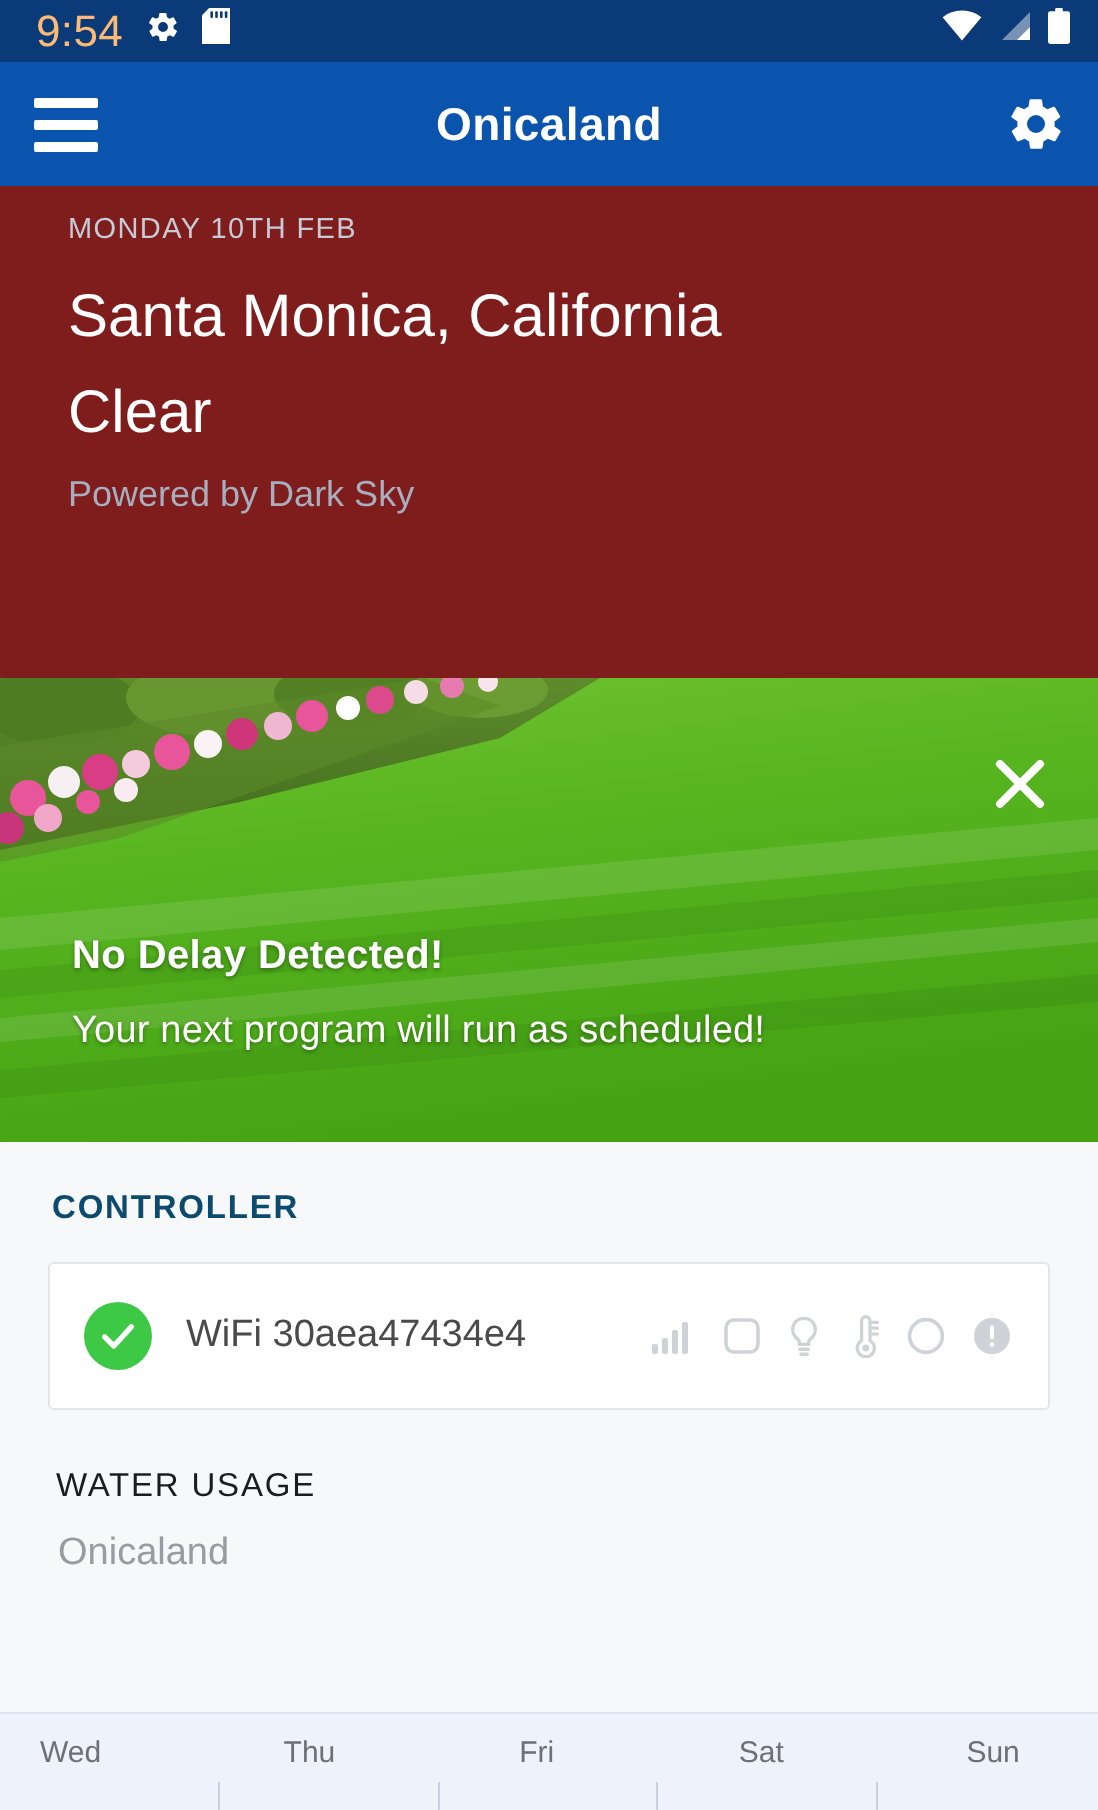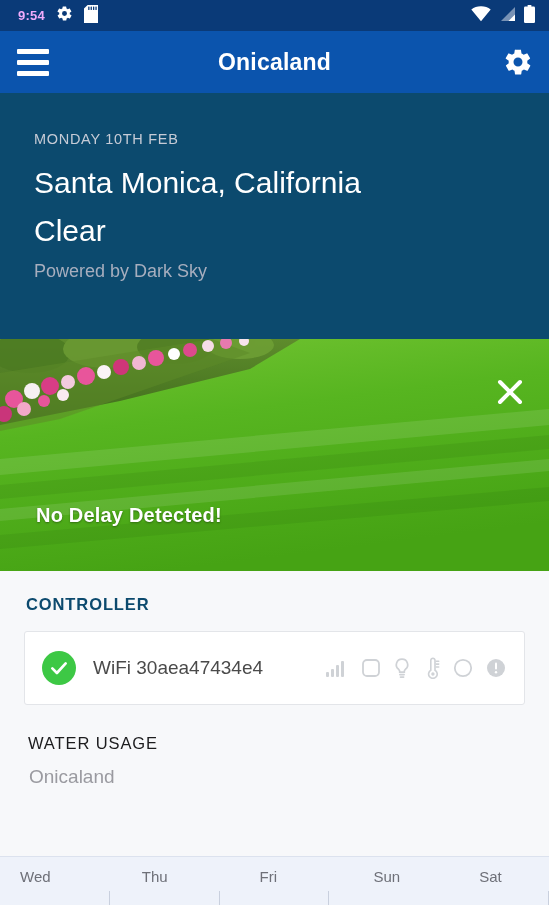--- a/index.html
+++ b/index.html
@@ -27,23 +27,23 @@
     align-items: center;
     padding: 0 14px 0 18px;
     box-sizing: border-box;
   }
   .sb-left {
     display: flex;
     align-items: center;
     gap: 11px;
   }
   .sb-time {
-    color: #f0abfc;
-    font-size: 13px;
-    font-weight: bold;
+    color: #fdba74;
+    font-size: 22px;
+    font-weight: normal;
     letter-spacing: 0.2px;
     line-height: 1;
   }
   .sb-right {
     margin-left: auto;
     display: flex;
     align-items: center;
     gap: 8px;
   }
   .sb-icon { display: block; }
@@ -89,25 +89,25 @@
     margin-left: auto;
     position: relative;
     z-index: 2;
     cursor: pointer;
     display: flex;
     align-items: center;
   }
 
   
   .weather {
-    background: #0c4a6e;
+    background: #7f1d1d;
     height: 246px;
     position: relative;
     box-sizing: border-box;
-    padding: 38px 26px 0 34px;
+    padding: 14px 26px 0 34px;
   }
   .weather-date {
     color: #C6CBD6;
     font-size: 14.5px;
     letter-spacing: 0.7px;
     font-weight: normal;
   }
   .weather-loc {
     color: #ffffff;
     font-size: 30px;
@@ -406,20 +406,21 @@
     </div>
 
     <div class="banner-close">
       <svg width="34" height="34" viewBox="0 0 34 34">
         <path d="M7 7 L27 27 M27 7 L7 27" stroke="#ffffff" stroke-width="4" stroke-linecap="round" fill="none"></path>
       </svg>
     </div>
 
     <div class="banner-text">
       <div class="banner-title">No Delay Detected!</div>
+      <div class="banner-sub">Your next program will run as scheduled!</div>
     </div>
   </div>
 
   <div class="content">
 
     <div class="section-head">CONTROLLER</div>
 
     <div class="ctrl-card">
       <span class="ctrl-check">
         <svg width="20" height="20" viewBox="0 0 24 24" fill="none" stroke="#ffffff" stroke-width="3.2" stroke-linecap="round" stroke-linejoin="round">
@@ -482,22 +483,22 @@
       </div>
       <div class="day-cell">
         <span class="day-label" style="left:32px">Thu</span>
         <span class="day-tick" style="right:0"></span>
       </div>
       <div class="day-cell">
         <span class="day-label" style="left:40px">Fri</span>
         <span class="day-tick" style="right:0"></span>
       </div>
       <div class="day-cell">
-        <span class="day-label" style="left:44px">Sun</span>
-      </div>
-      <div class="day-cell">
         <span class="day-label" style="left:40px">Sat</span>
         <span class="day-tick" style="right:0"></span>
       </div>
+      <div class="day-cell">
+        <span class="day-label" style="left:44px">Sun</span>
+      </div>
     </div>
   </div>
 
 </div>
 
 </body></html>

